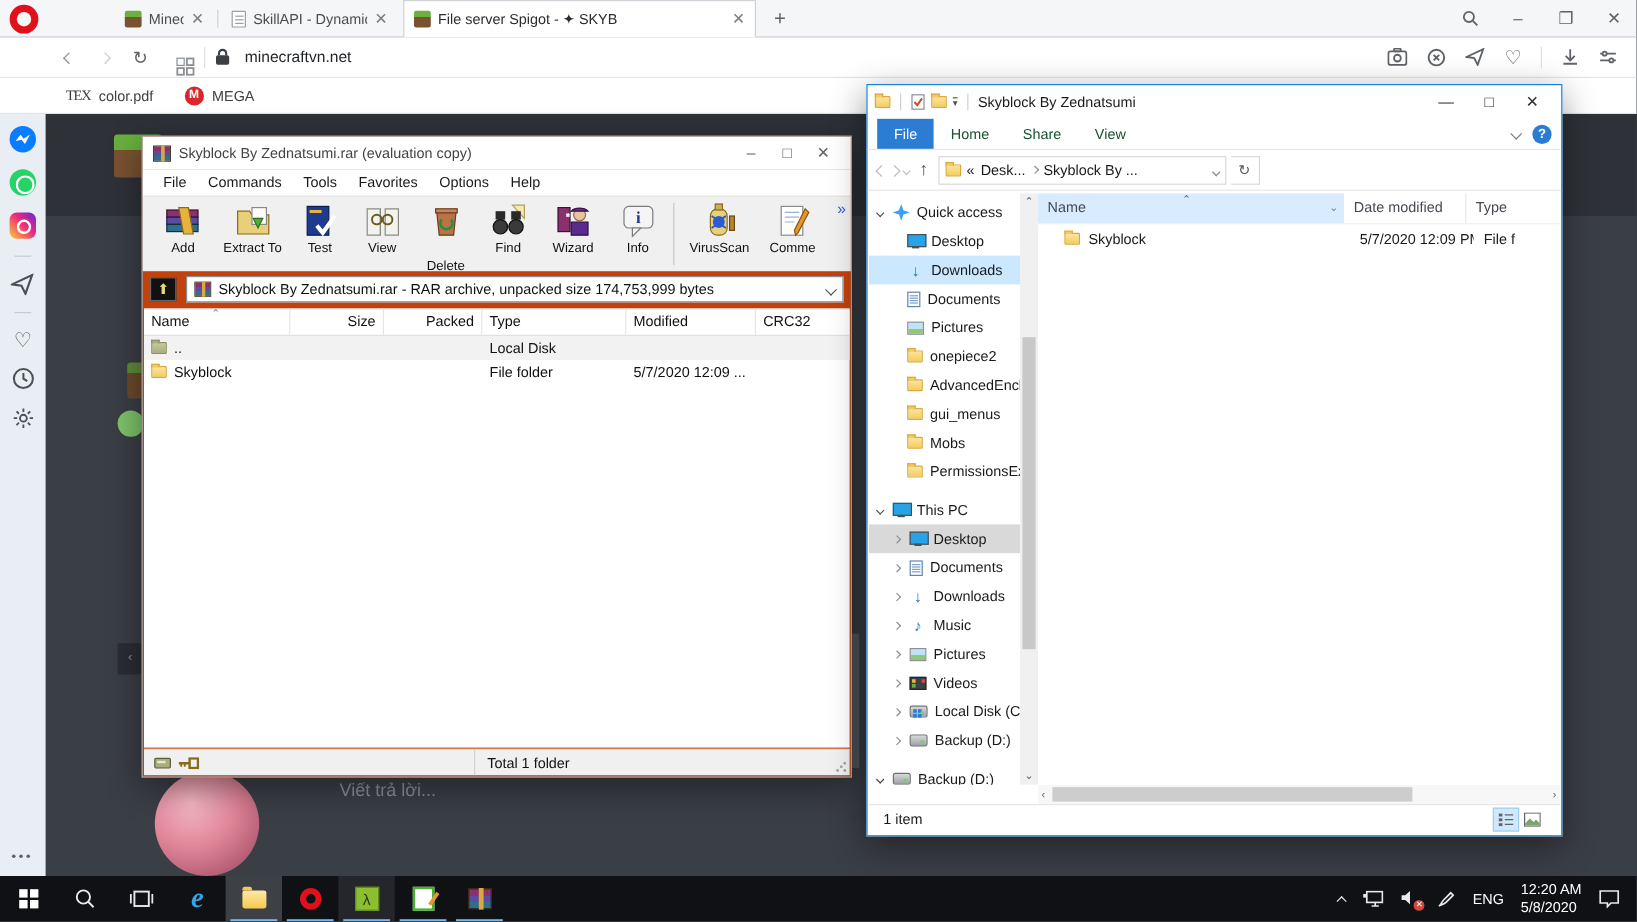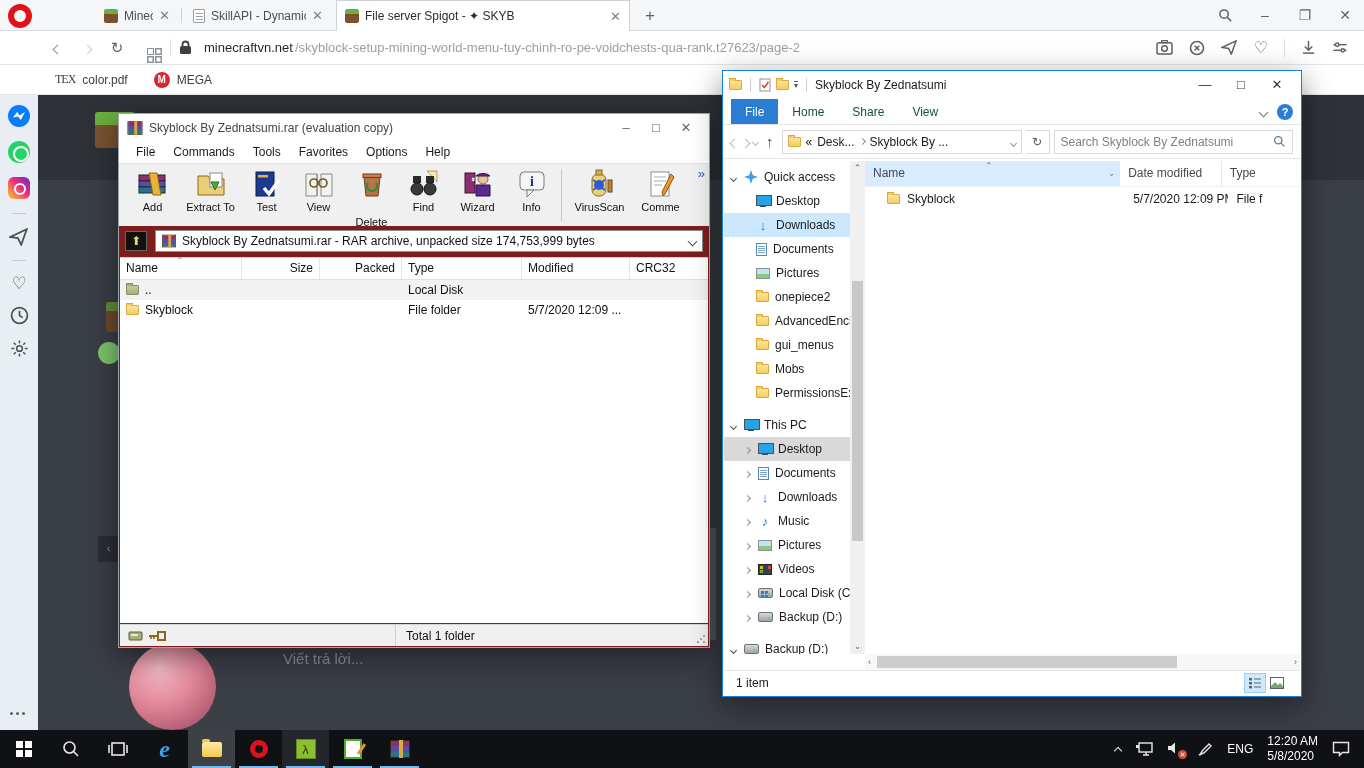--- a/index.html
+++ b/index.html
@@ -46,21 +46,21 @@
   .insta:before { content:""; position:absolute; left:6px; top:6px; width:8px; height:8px; border:2px solid #fff; border-radius:50%; }
   .sb-glyph { color:#4a5056; font-size:17px; line-height:1; }
   .dots3 { width:18px; height:4px; position:relative; }
   .dots3:before { content:""; position:absolute; top:0; left:0; width:3px; height:3px; border-radius:50%; background:#5f6368; box-shadow:6px 0 0 #5f6368, 12px 0 0 #5f6368; }
   .page-darker { background:#2e3238; }
   .reply-ph { color:#8a8f96; font-size:15px; }
   .avatar { border-radius:50%; background:radial-gradient(circle at 35% 30%, #f5b9c6, #e08598 45%, #b05a72 80%); }
   .mc-logo { background:linear-gradient(#69b03e 0 36%, #7a5230 36% 100%); border-radius:3px; }
 
   
-  #winrar { left:118px; top:113px; width:592px; height:535px; background:#7f1d1d; border:1px solid #9ea4ab; box-shadow:0 8px 28px rgba(0,0,0,.45); }
+  #winrar { left:118px; top:113px; width:592px; height:535px; background:#c2410c; border:1px solid #9ea4ab; box-shadow:0 8px 28px rgba(0,0,0,.45); }
   .wr-title { height:27px; background:#fff; display:flex; align-items:center; padding:0 8px; gap:6px; color:#444; }
   .wr-ctl { width:30px; text-align:center; color:#666; font-size:13px; }
   .wr-menu { height:23px; background:#fff; display:flex; align-items:center; gap:0; padding-left:8px; border-bottom:1px solid #e2e2e2; color:#1a1a1a; }
   .wr-menu span { padding:0 9px; }
   .wr-toolbar { height:62px; display:flex; align-items:flex-start; padding:2px 0 0 6px; background:#f0f0f0; position:relative; }
   .wr-btn { width:55px; display:flex; flex-direction:column; align-items:center; gap:1px; font-size:11px; color:#111; padding-top:2px; }
   .wr-tb-sep { width:1px; height:52px; background:#c9c9c9; margin:3px 4px 0; }
   .wr-addr { height:29px; display:flex; align-items:center; gap:8px; padding:0 6px; }
   .wr-upbtn { width:22px; height:20px; background:#111; border:1px solid #666; display:flex; align-items:center; justify-content:center; color:#e8d77a; font-size:12px; }
   .wr-combo { flex:1; height:22px; background:#fff; border:1px solid #8a8f96; display:flex; align-items:center; gap:6px; padding:0 6px; font-size:12px; color:#111; }
@@ -217,21 +217,20 @@
     <span class="navbtn" style="opacity:.45;"><span class="chevCSS chevR"></span></span>
     <span class="navbtn" style="font-size:15px;color:#5f6368;">↻</span>
     <span class="navbtn"><span class="tiles"></span></span>
     <span style="width:1px;height:18px;background:#e0e0e0;margin:0 8px;"></span>
     <svg width="13" height="15" viewBox="0 0 13 15" style="margin-right:12px;">
         <rect x="1" y="6" width="11" height="8" rx="1.5" fill="#3c4043"></rect>
         <path d="M3.5 6V4.5a3 3 0 0 1 6 0V6" stroke="#3c4043" stroke-width="1.8" fill="none"></path>
       </svg>
     <span class="urlbox">
       <span class="url-domain">minecraftvn.net</span>
-        <span class="url-path" style="margin-left:-6px;">/skyblock-setup-mining-world-menu-tuy-chinh-ro-pe-voidchests-qua-rank.t27623/page-2</span>
     </span>
     <span style="margin-left:auto;display:flex;align-items:center;gap:16px;padding-right:16px;">
       <svg class="lineicon" width="17" height="15" viewBox="0 0 18 16">
           <rect x="1" y="3" width="16" height="12" rx="2"></rect>
           <circle cx="9" cy="9" r="3"></circle>
           <rect x="6" y="0.5" width="6" height="2.5" rx="1"></rect>
         </svg>
       <svg class="lineicon" width="16" height="16" viewBox="0 0 16 16">
           <circle cx="8" cy="8" r="6.5"></circle>
           <line x1="5.7" y1="5.7" x2="10.3" y2="10.3"></line>
@@ -493,27 +492,20 @@
       <span class="dark" style="margin:0 4px;">↑</span>
       <div class="ex-addr">
         <span class="folder-y"></span>
         <span>«</span>
         <span>Desk...</span>
         <span class="chevCSS chevR" style="border-color:#8b9096;width:5px;height:5px;"></span>
         <span>Skyblock By ...</span>
         <span style="margin-left:auto;"><span class="chevCSS chevD" style="border-color:#8b9096;width:5px;height:5px;"></span></span>
       </div>
       <span class="ex-refresh">↻</span>
-      <div class="ex-search">
-        <input placeholder="Search Skyblock By Zednatsumi" style="">
-        <svg class="lineicon" width="13" height="13" viewBox="0 0 16 16" style="stroke:#5a7a9a;">
-            <circle cx="6.5" cy="6.5" r="4.5"></circle>
-            <line x1="10" y1="10" x2="14" y2="14"></line>
-          </svg>
-      </div>
     </div>
 
     <div class="ex-body">
 
       <div class="ex-navpane">
         <div class="nav-row" style="padding-left:4px;">
           <span class="chev"><span class="chevCSS chevD" style="width:5px;height:5px;border-color:#4a4d52;"></span></span>
           <svg class="i-star" width="14" height="14" viewBox="0 0 14 14">
               <polygon points="7,0 8.8,5.2 14,7 8.8,8.8 7,14 5.2,8.8 0,7 5.2,5.2" fill="#3aa0f5"></polygon>
             </svg>

